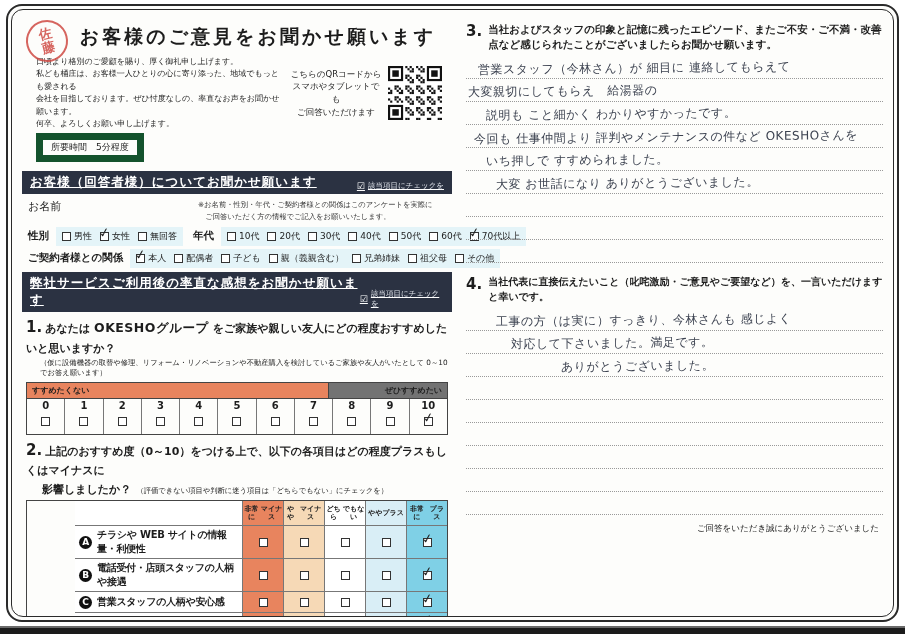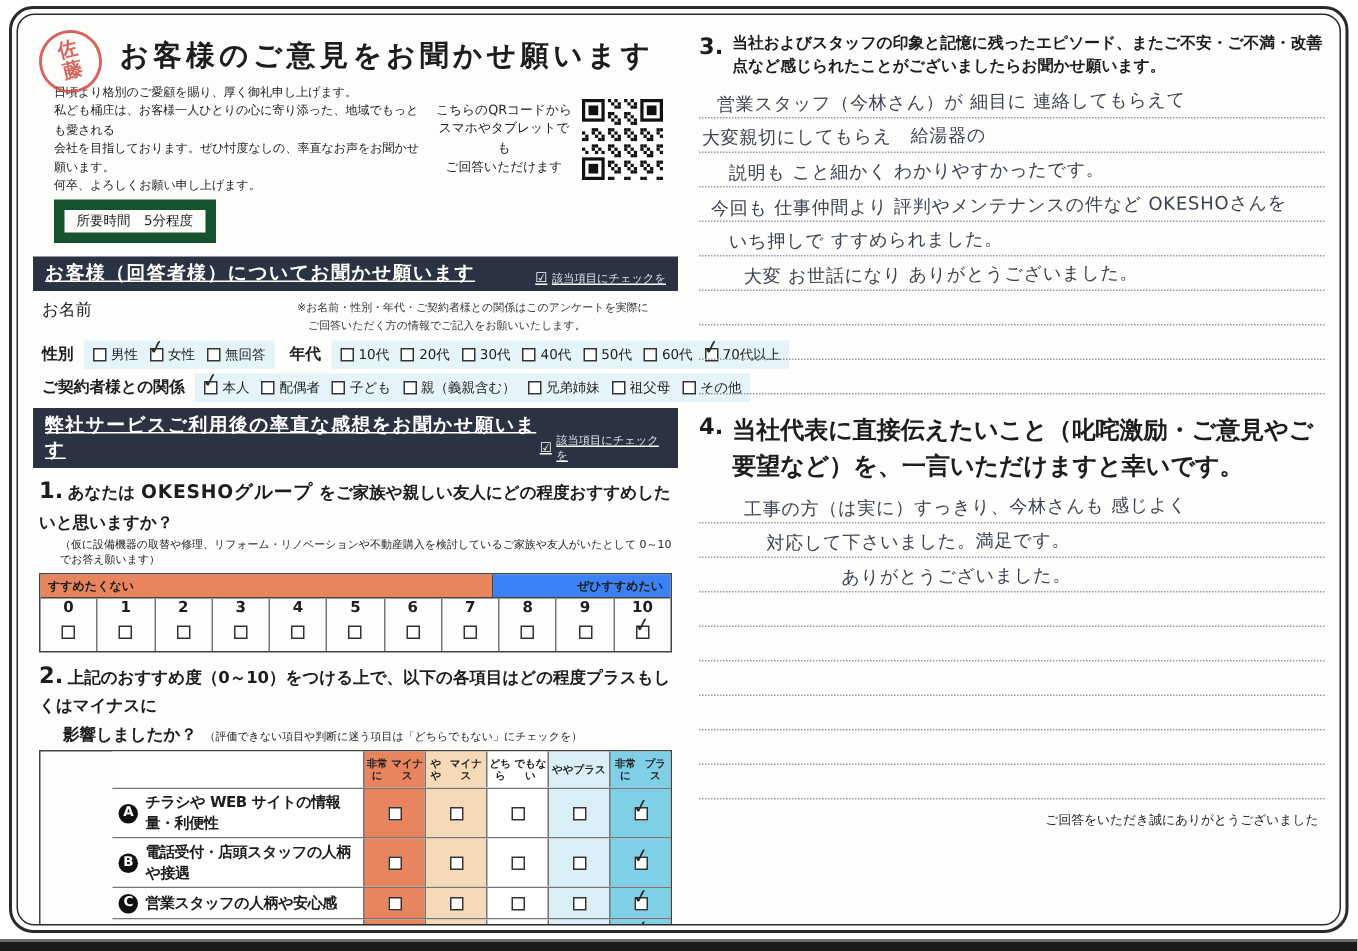--- a/index.html
+++ b/index.html
@@ -54,21 +54,21 @@
 
   .q { margin: 5px 4px 2px 4px; }
   .qnum { font-size: 15px; font-weight: bold; margin-right: 3px; }
   .qtext { font-size: 11px; font-weight: bold; }
   .brand { font-size: 12.5px; font-weight: 900; letter-spacing: .5px; }
   .qnote { font-size: 7.3px; color: #222; margin: 1px 4px 4px 18px; }
 
   .nps { margin: 2px 4px 5px 4px; border: 1.5px solid #444; }
   .nps-labels { display: flex; font-size: 8px; font-weight: bold; }
   .nps-left { flex: 7.3; background: #e8845e; padding: 2px 5px; border-right: 1px solid #444; }
-  .nps-right { flex: 2.7; background: #3b82f6; padding: 2px 5px; text-align: right; }
+  .nps-right { flex: 2.7; background: #737373; padding: 2px 5px; text-align: right; }
   .nps-cells { display: flex; border-top: 1px solid #444; }
   .nps-cell { flex: 1; border-right: 1px solid #777; text-align: center; padding: 1px 0 4px 0; }
   .nps-cell:last-child { border-right: none; }
   .nps-num { font-size: 10px; font-weight: bold; line-height: 1.15; }
 
   .rtable { margin: 3px 4px 2px 4px; border: 1.5px solid #444; padding-left: 48px; }
   .rrow { display: flex; border-top: 1px solid #777; min-height: 21px; }
   .rrow.head { border-top: none; min-height: 24px; }
   .rlabel { flex: 1; display: flex; align-items: center; gap: 5px; padding: 2px 4px; font-size: 10px; font-weight: bold; letter-spacing: -0.3px; background: #fff; min-width: 0; }
   .rcell { width: 41px; flex: none; border-left: 1px solid #777; display: flex; align-items: center; justify-content: center; }
@@ -578,21 +578,21 @@
           <div class="hline">
             <span class="hw" style="left: 30px;">大変 お世話になり ありがとうございました。</span>
           </div>
           <div class="hline"></div>
           <div class="hline"></div>
           <div class="hline"></div>
         </div>
 
       <div class="q-right" style="margin-top:12px">
         <span class="qnum">4.</span>
-        <span class="qtext" style="font-size:16px">当社代表に直接伝えたいこと（叱咤激励・ご意見やご要望など）を、一言いただけますと幸いです。</span>
+        <span class="qtext" style="font-size:10px">当社代表に直接伝えたいこと（叱咤激励・ご意見やご要望など）を、一言いただけますと幸いです。</span>
       </div>
       <div class="lines" id="q4-lines">
           <div class="hline">
             <span class="hw" style="left: 30px;">工事の方（は実に）すっきり、今林さんも 感じよく</span>
           </div>
           <div class="hline">
             <span class="hw" style="left: 45px;">対応して下さいました。満足です。</span>
           </div>
           <div class="hline">
             <span class="hw" style="left: 95px;">ありがとうございました。</span>

